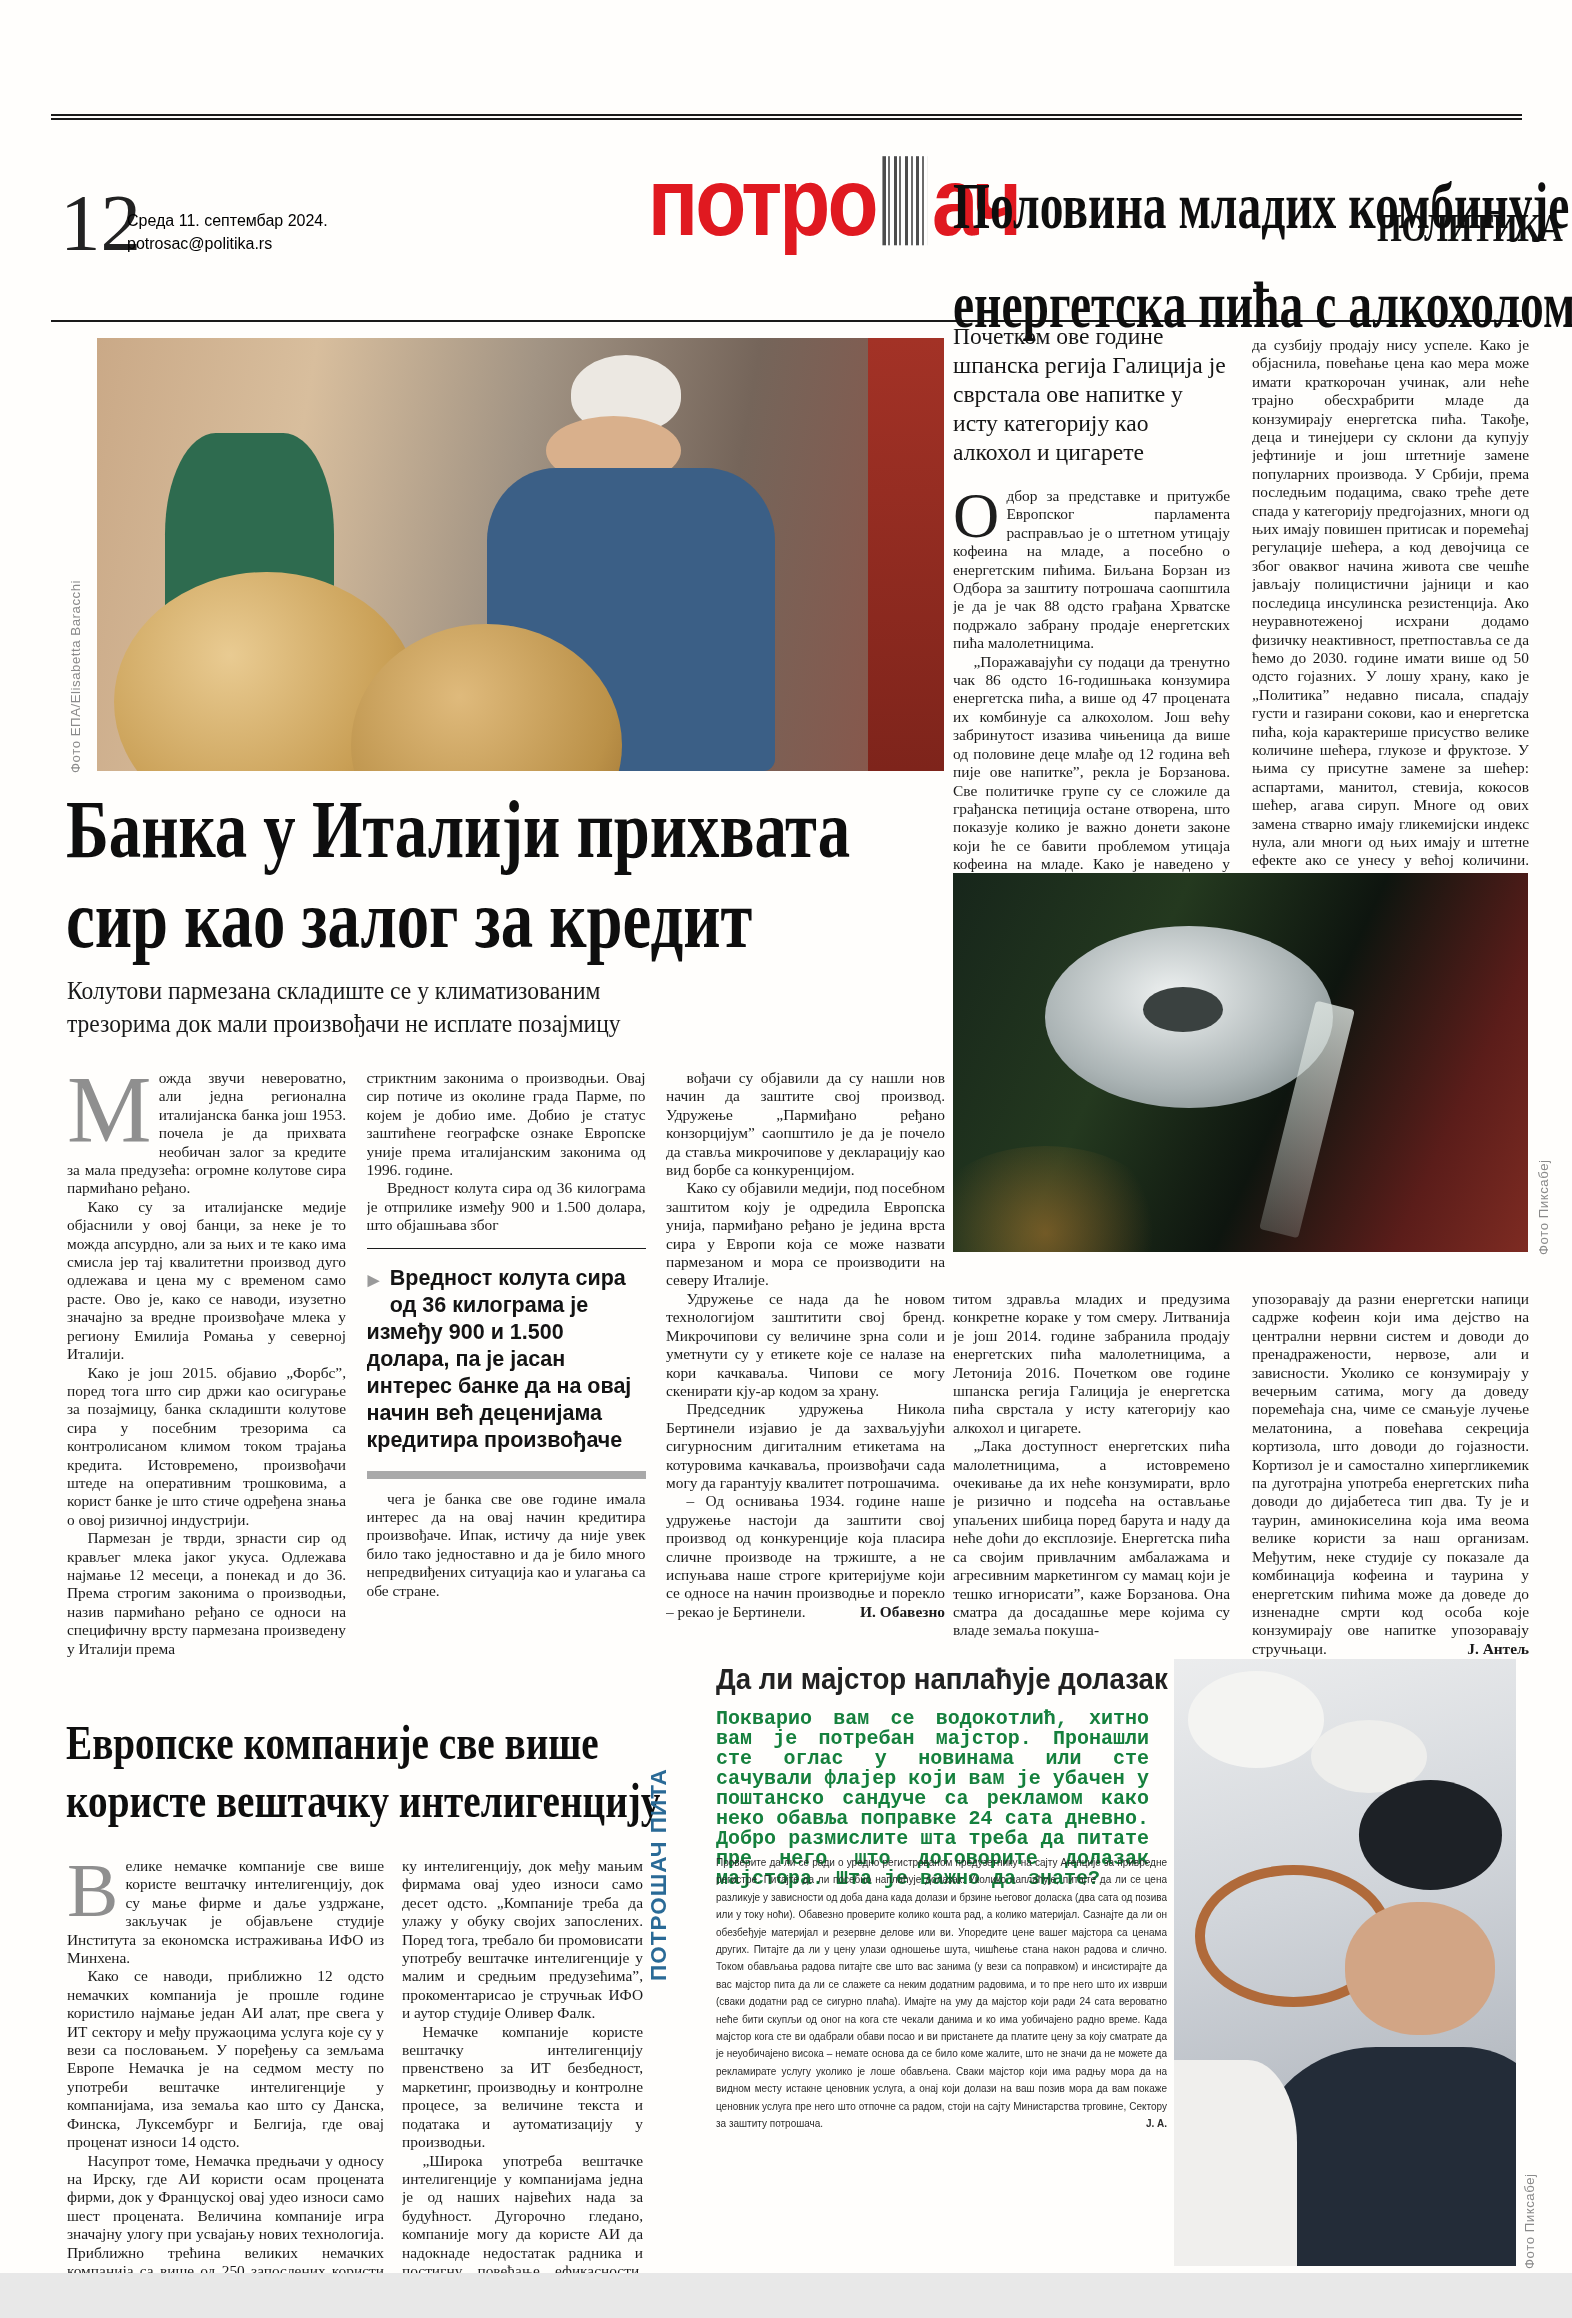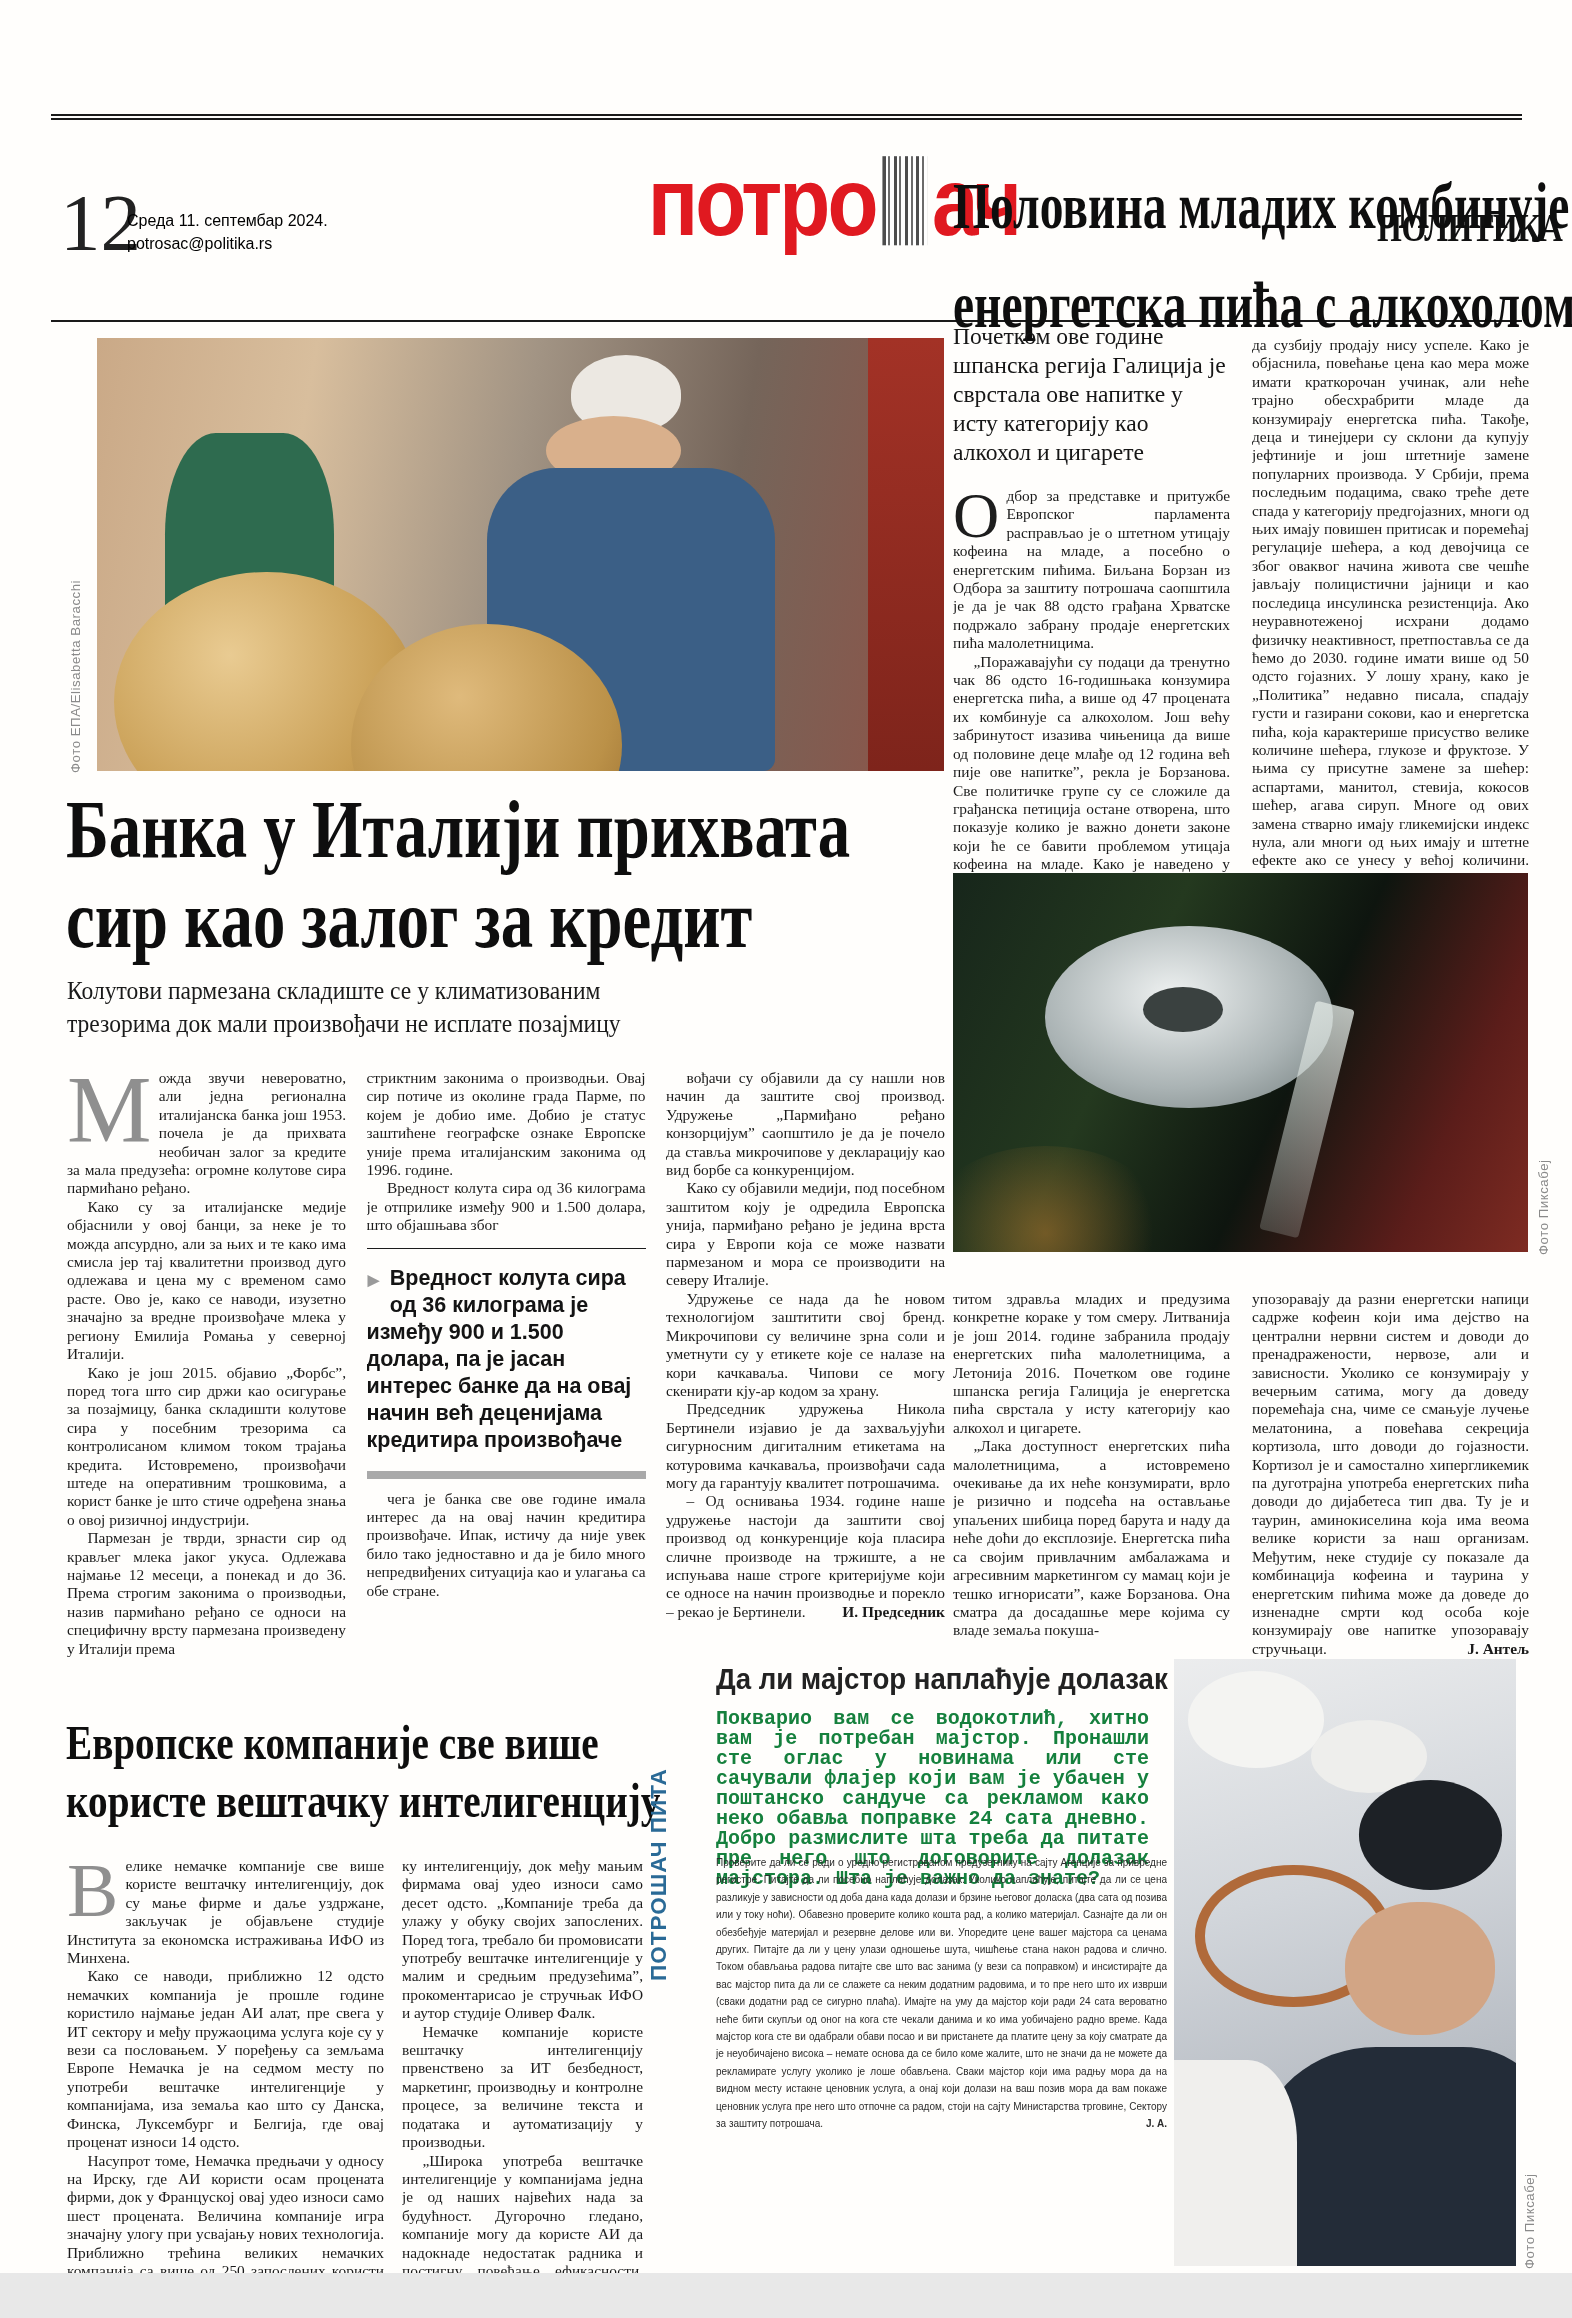--- a/index.html
+++ b/index.html
@@ -112,21 +112,21 @@
           <p class="para">чега је банка све ове године имала интерес да на овај начин кредитира произвођаче. Ипак, истичу да није увек било тако једноставно и да је било много непредвиђених ситуација као и улагања са обе стране.</p>
         </div>
     </div>
     <div class="textcol" style="width:279px;height:100%;">
       <div class="ind">
           <p class="para">вођачи су објавили да су нашли нов начин да заштите свој производ. Удружење „Пармиђано ређано конзорцијум” саопштило је да је почело да ставља микрочипове у декларацију као вид борбе са конкуренцијом.</p>
           <p class="para">Како су објавили медији, под посебном заштитом коју је одредила Европска унија, пармиђано ређано је једина врста сира у Европи која се може назвати пармезаном и мора се производити на северу Италије.</p>
           <p class="para">Удружење се нада да ће новом технологијом заштитити свој бренд. Микрочипови су величине зрна соли и уметнути су у етикете које се налазе на кори качкаваља. Чипови се могу скенирати кју-ар кодом за храну.</p>
           <p class="para">Председник удружења Никола Бертинели изјавио је да захваљујући сигурносним дигиталним етикетама на котуровима качкаваља, произвођачи сада могу да гарантују квалитет потрошачима.</p>
         </div>
-      <p class="para" style="text-indent:20.5px;"><span>– Од оснивања 1934. године наше удружење настоји да заштити свој производ од конкуренције која пласира сличне производе на тржиште, а не испуњава наше строге критеријуме који се односе на начин производње и порекло – рекао је Бертинели.</span> <span class="bylineline">И. Председник</span></p>
+      <p class="para" style="text-indent:20.5px;"><span>– Од оснивања 1934. године наше удружење настоји да заштити свој производ од конкуренције која пласира сличне производе на тржиште, а не испуњава наше строге критеријуме који се односе на начин производње и порекло – рекао је Бертинели.</span> <span class="bylineline">И. Обавезно</span></p>
     </div>
   </div>
 
   <div class="abs hl hl-energy" style="left:953px;top:173px;">Половина младих комбинује</div>
   <div class="abs hl hl-energy" style="left:953px;top:272px;">енергетска пића с алкохолом</div>
   <div class="abs lead" style="left:953px;top:322px;width:279px;">Почетком ове године шпанска регија Галиција је сврстала ове напитке у исту категорију као алкохол и цигарете</div>
 
   <div class="abs textcol" style="left:953px;top:467px;width:277px;height:402px;">
     <p class="para"><span class="dropcap dark">О</span><span>дбор за представке и притужбе Европског парламента расправљао је о штетном утицају кофеина на младе, а посебно о енергетским пићима. Биљана Борзан из Одбора за заштиту потрошача саопштила је да је чак 88 одсто грађана Хрватске подржало забрану продаје енергетских пића малолетницима.</span></p>
     <div class="ind">

